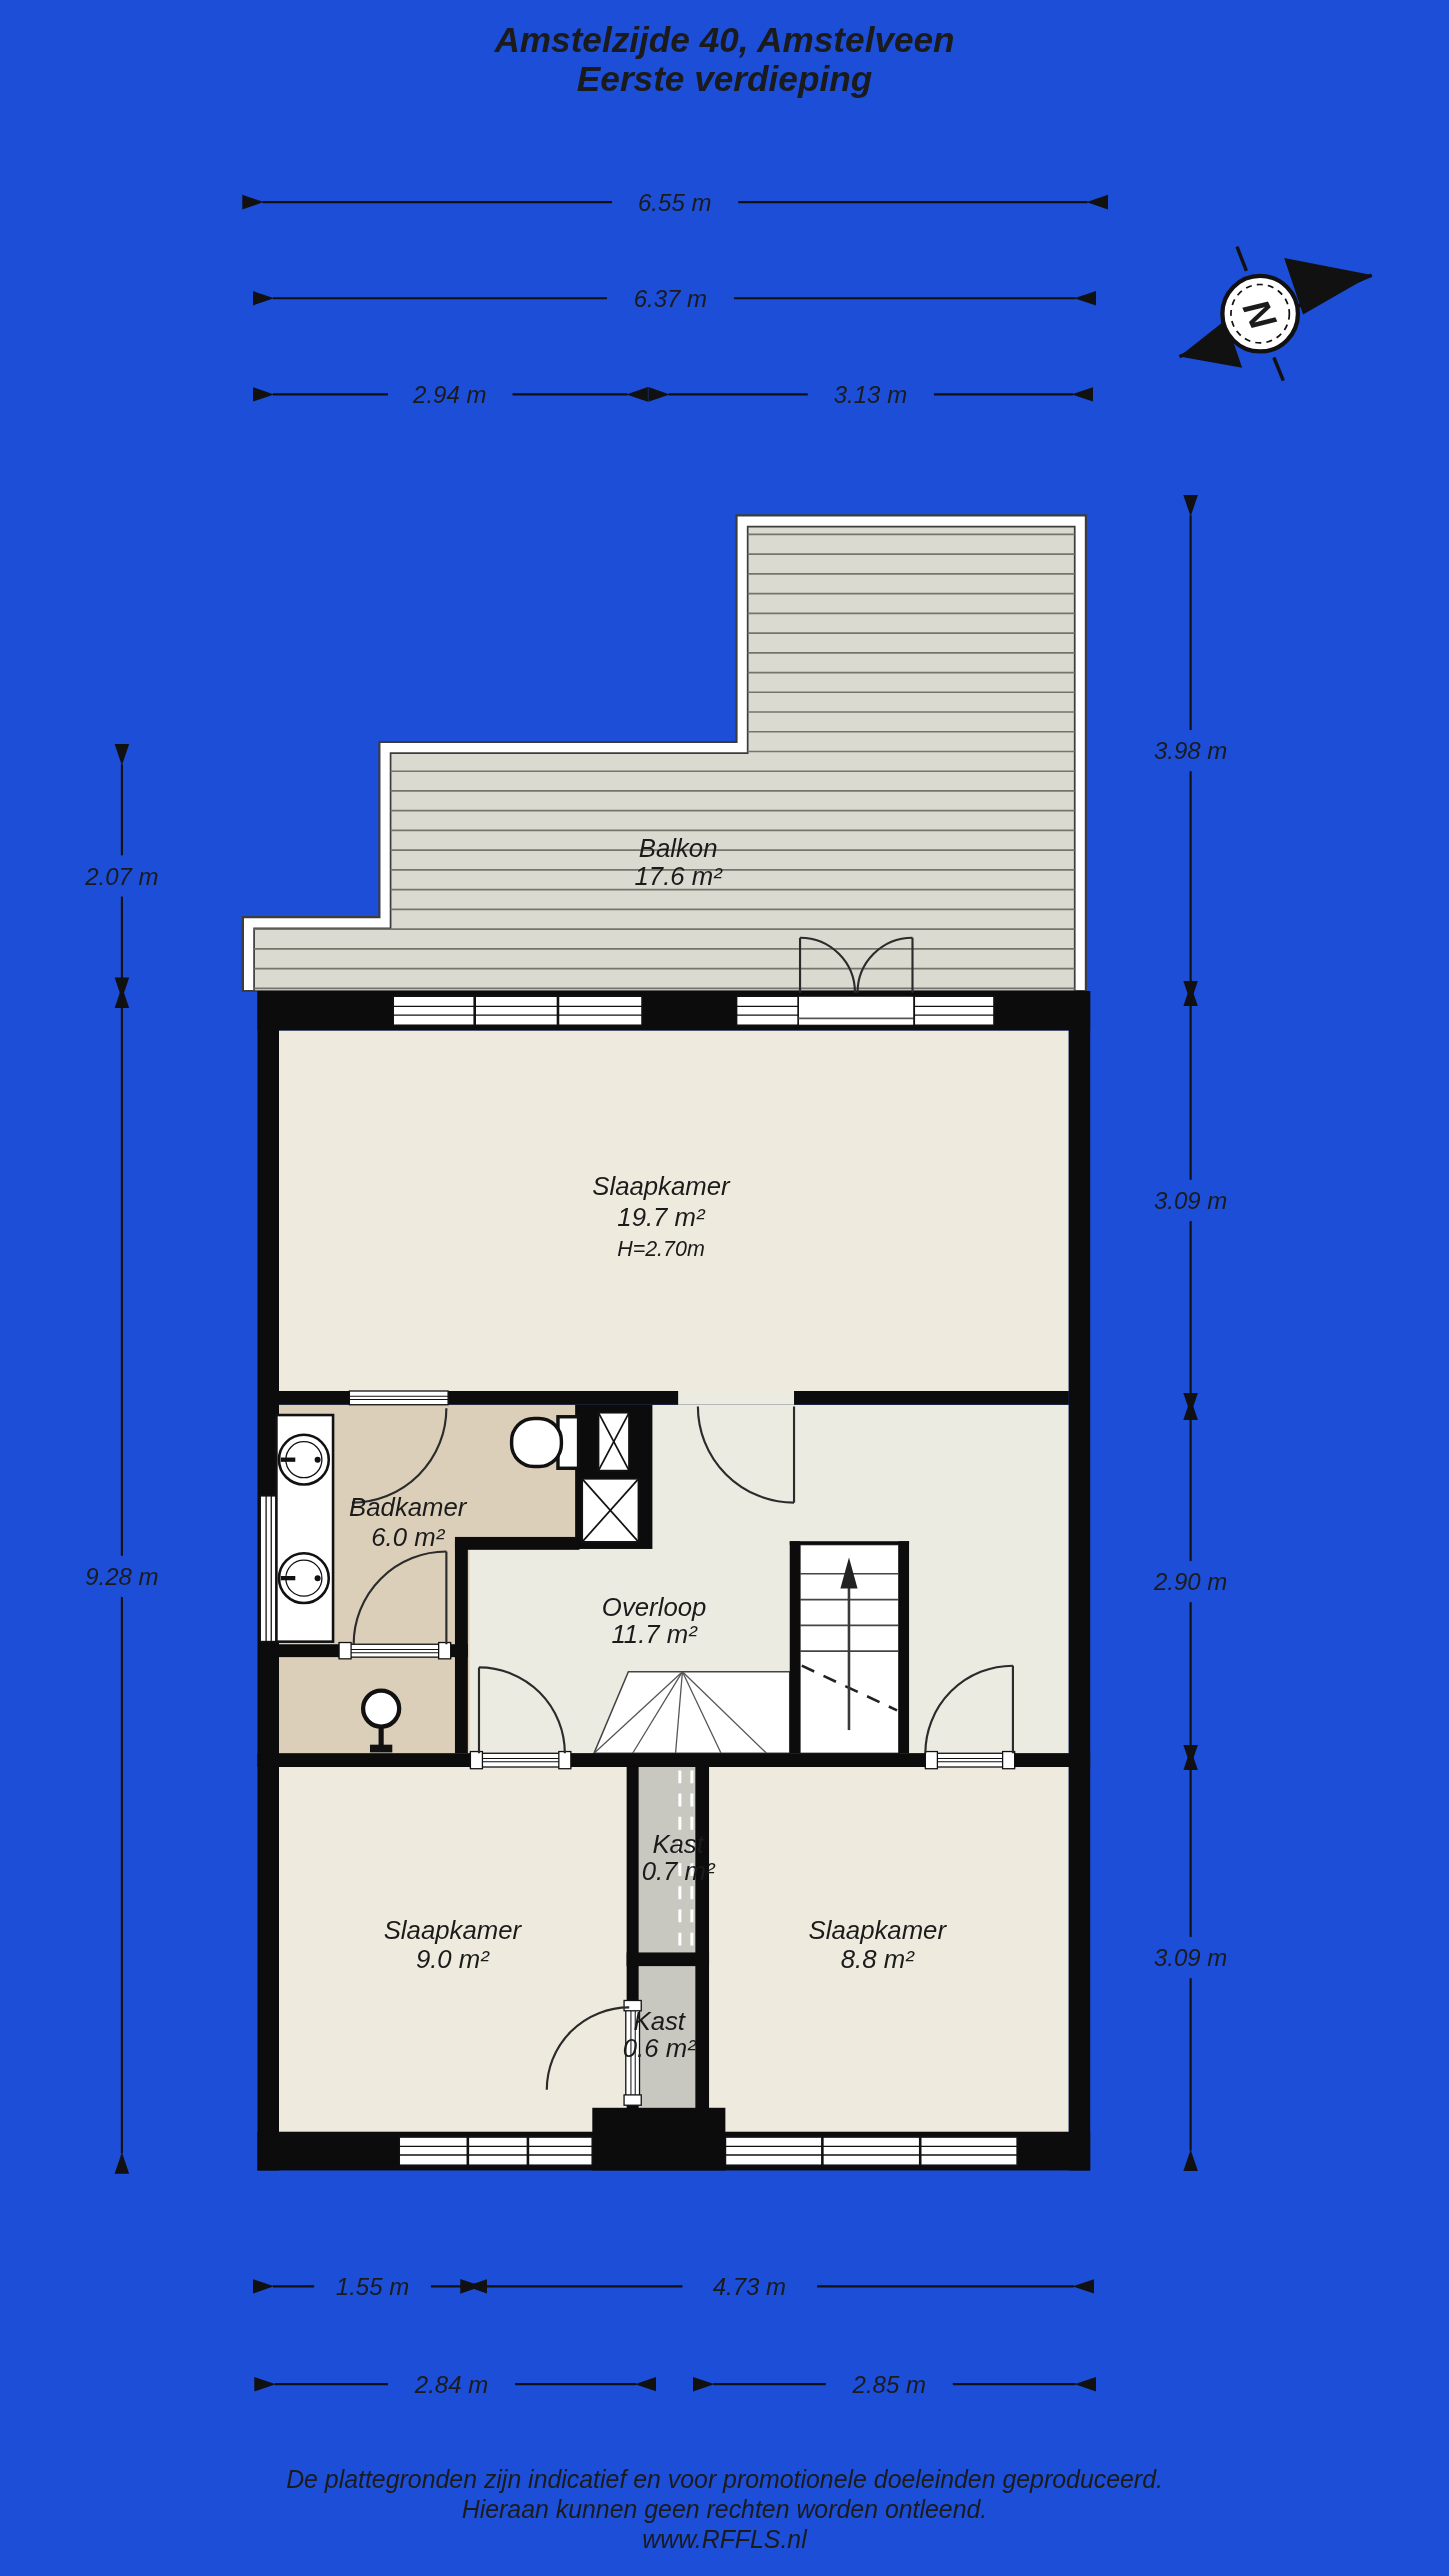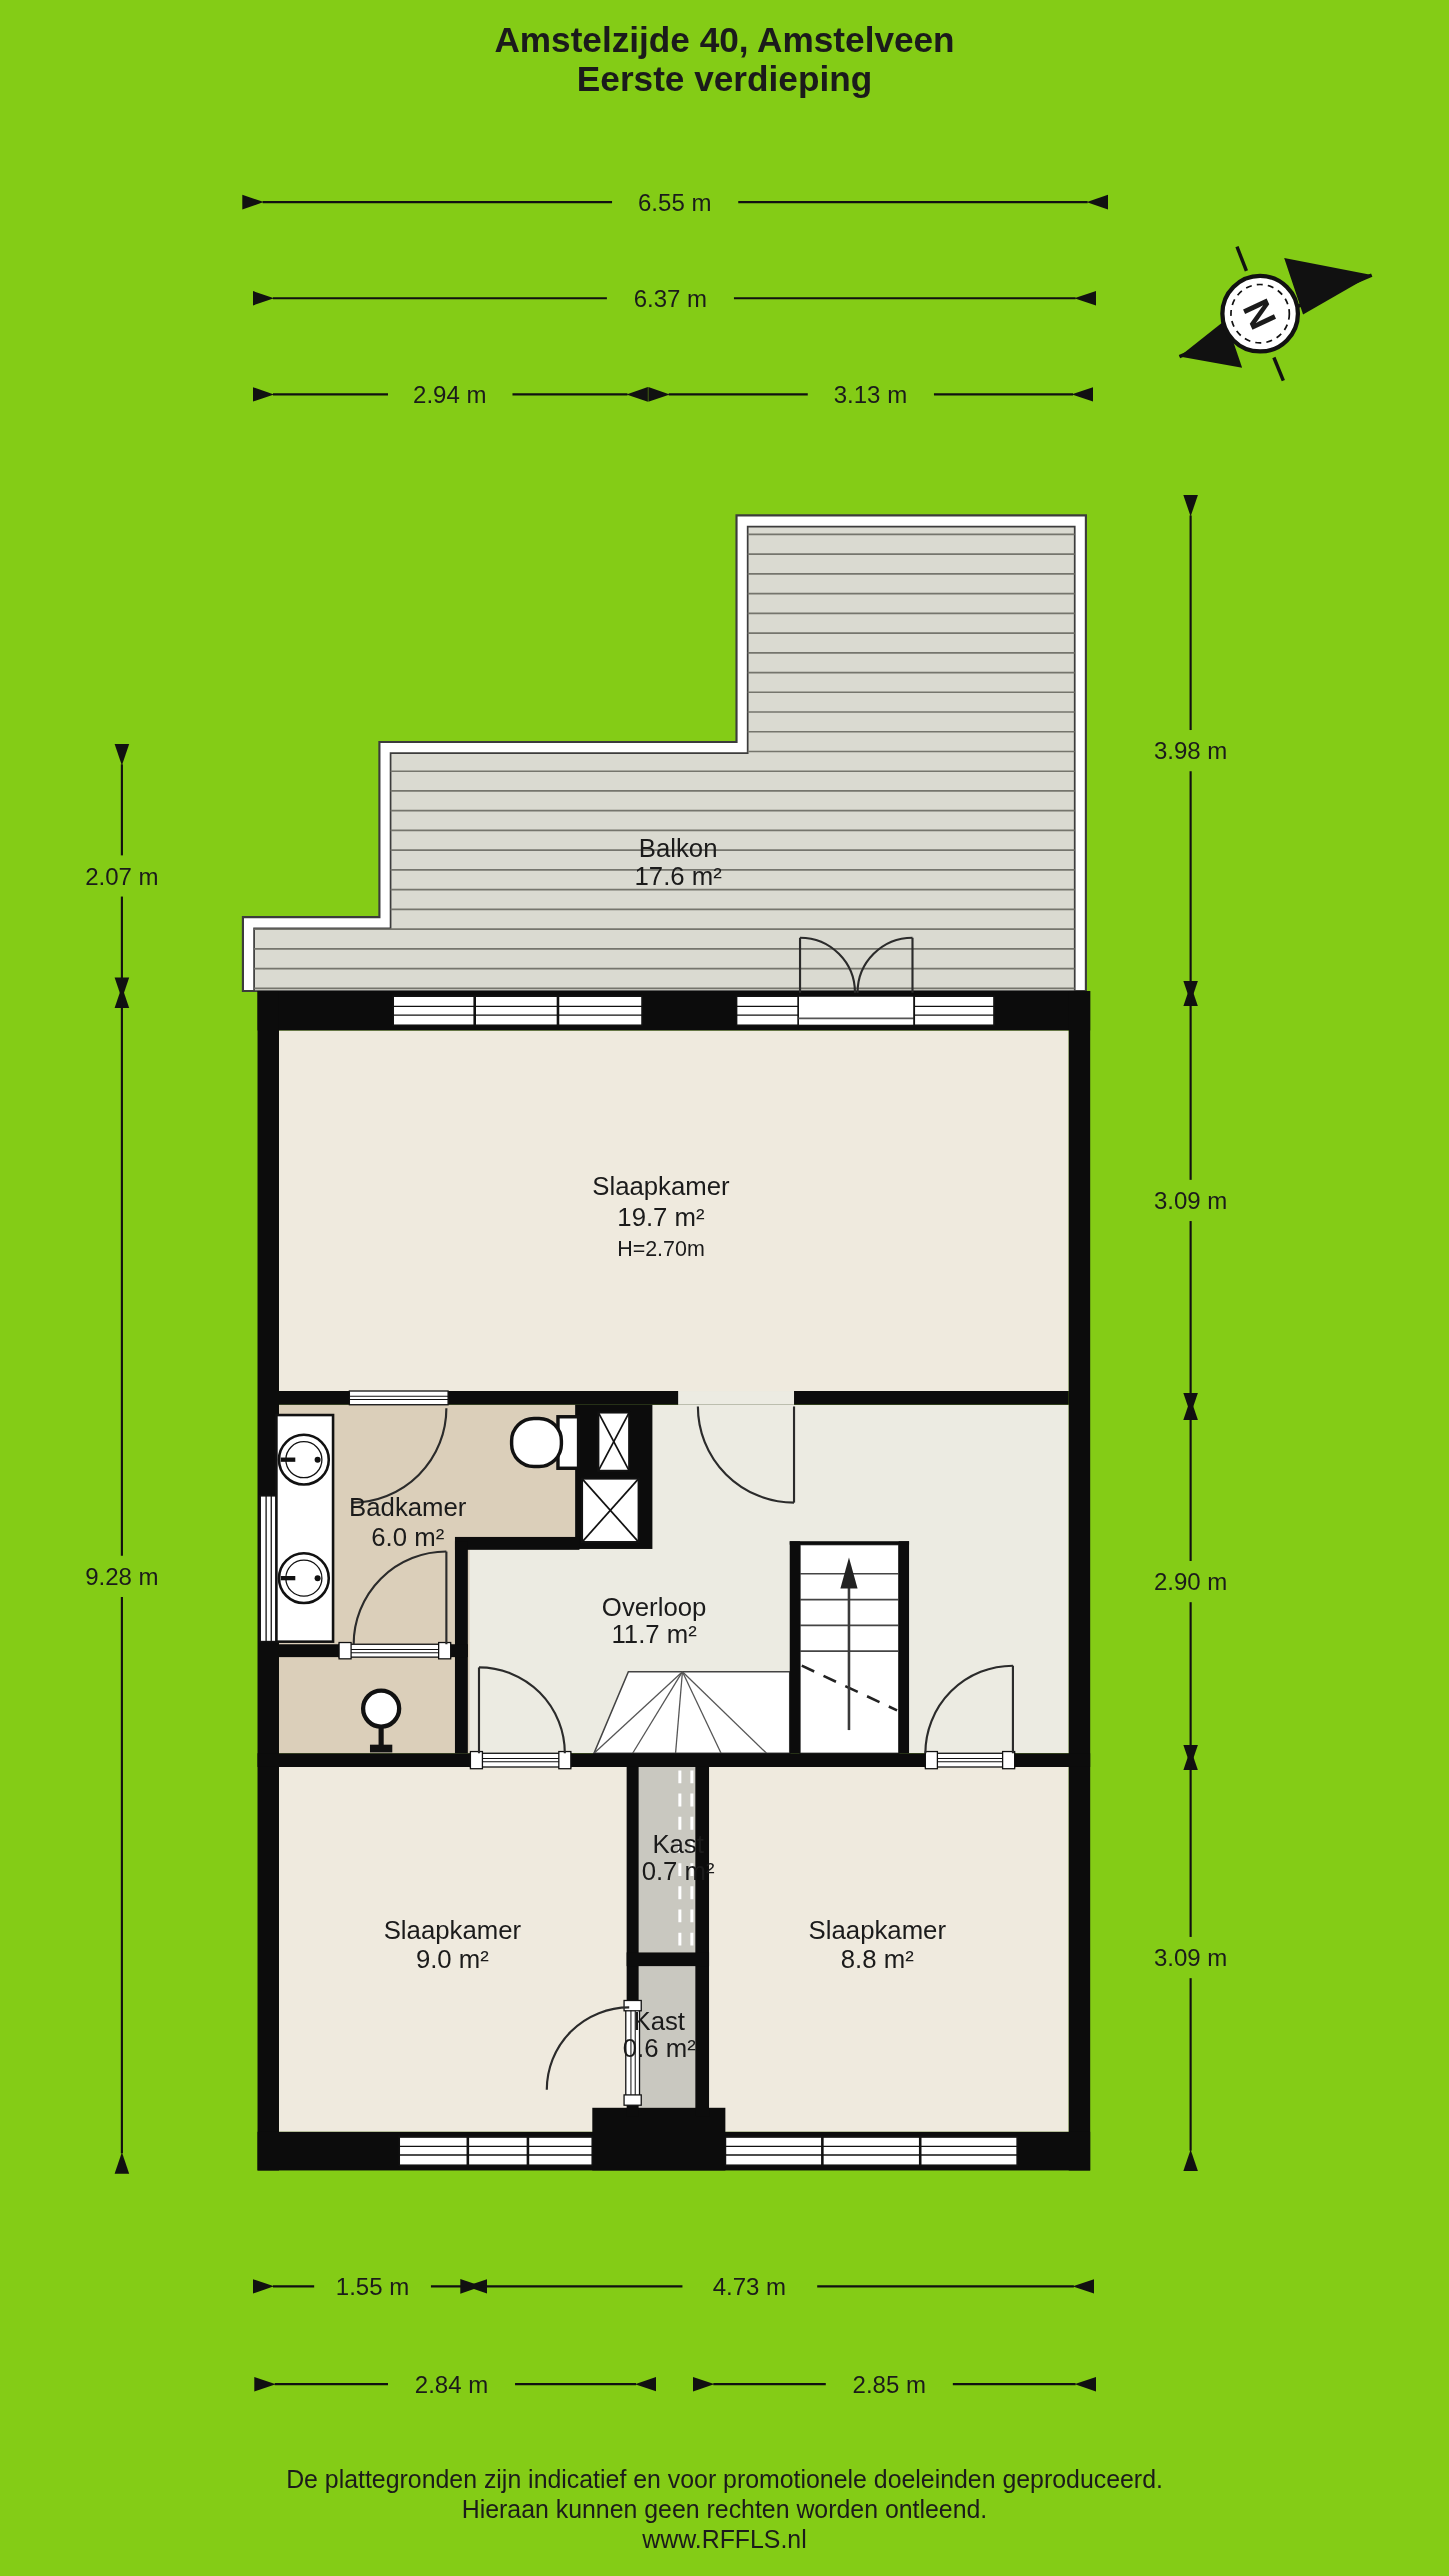--- a/index.html
+++ b/index.html
@@ -1,17 +1,17 @@
 <!DOCTYPE html>
 <html style="font-size:13.7px"><head>
 <meta charset="utf-8">
 <style>
   html,body{margin:0;padding:0;background:#fff;}
   body{font-family:"Liberation Sans", sans-serif;}
-  .page{position:relative;width:1449px;height:2576px;background:#84cc16;overflow:hidden;}
+  .page{position:relative;width:1449px;height:2576px;background:#1d4ed8;overflow:hidden;font-style:italic;}
   svg{display:block;}
   text{fill:#1b1b1b;}
   .title-line{font-weight:bold;font-size:41px;}
   .room-name{font-size:30px;}
   .room-area{font-size:30px;}
   .room-height{font-size:25px;}
   .dim-label{font-size:28px;}
   .footer-line{font-size:29px;}
   .compass-n{font-size:44px;font-weight:bold;}
 </style>

